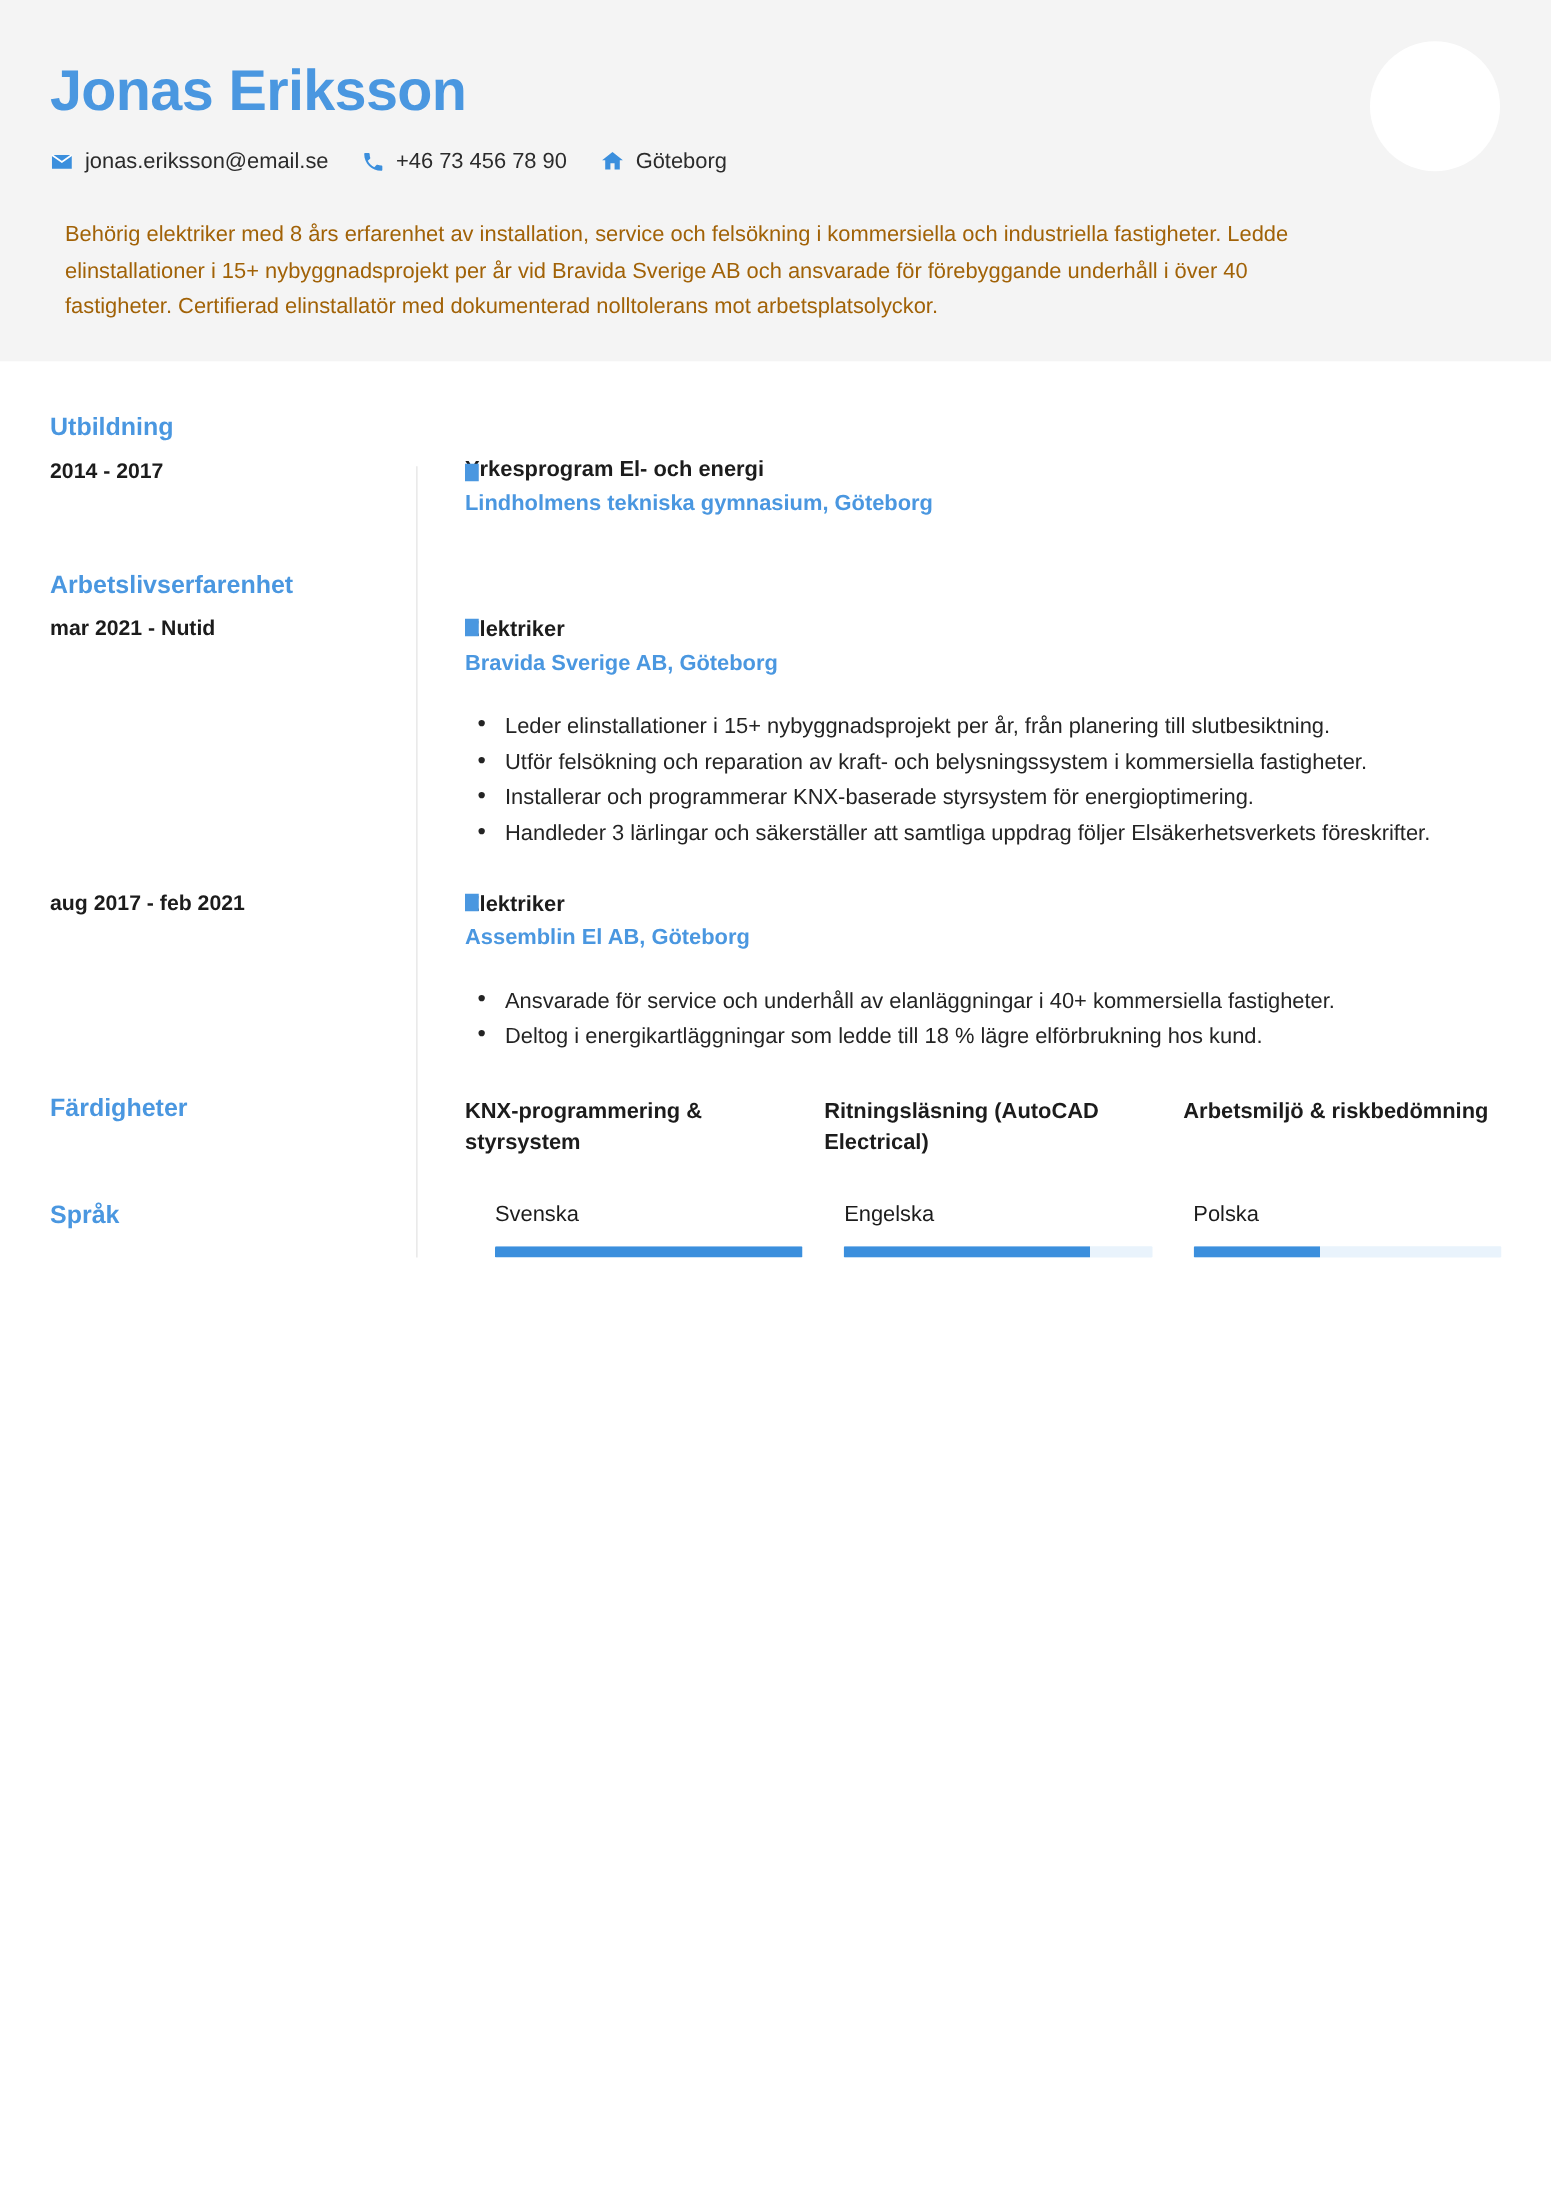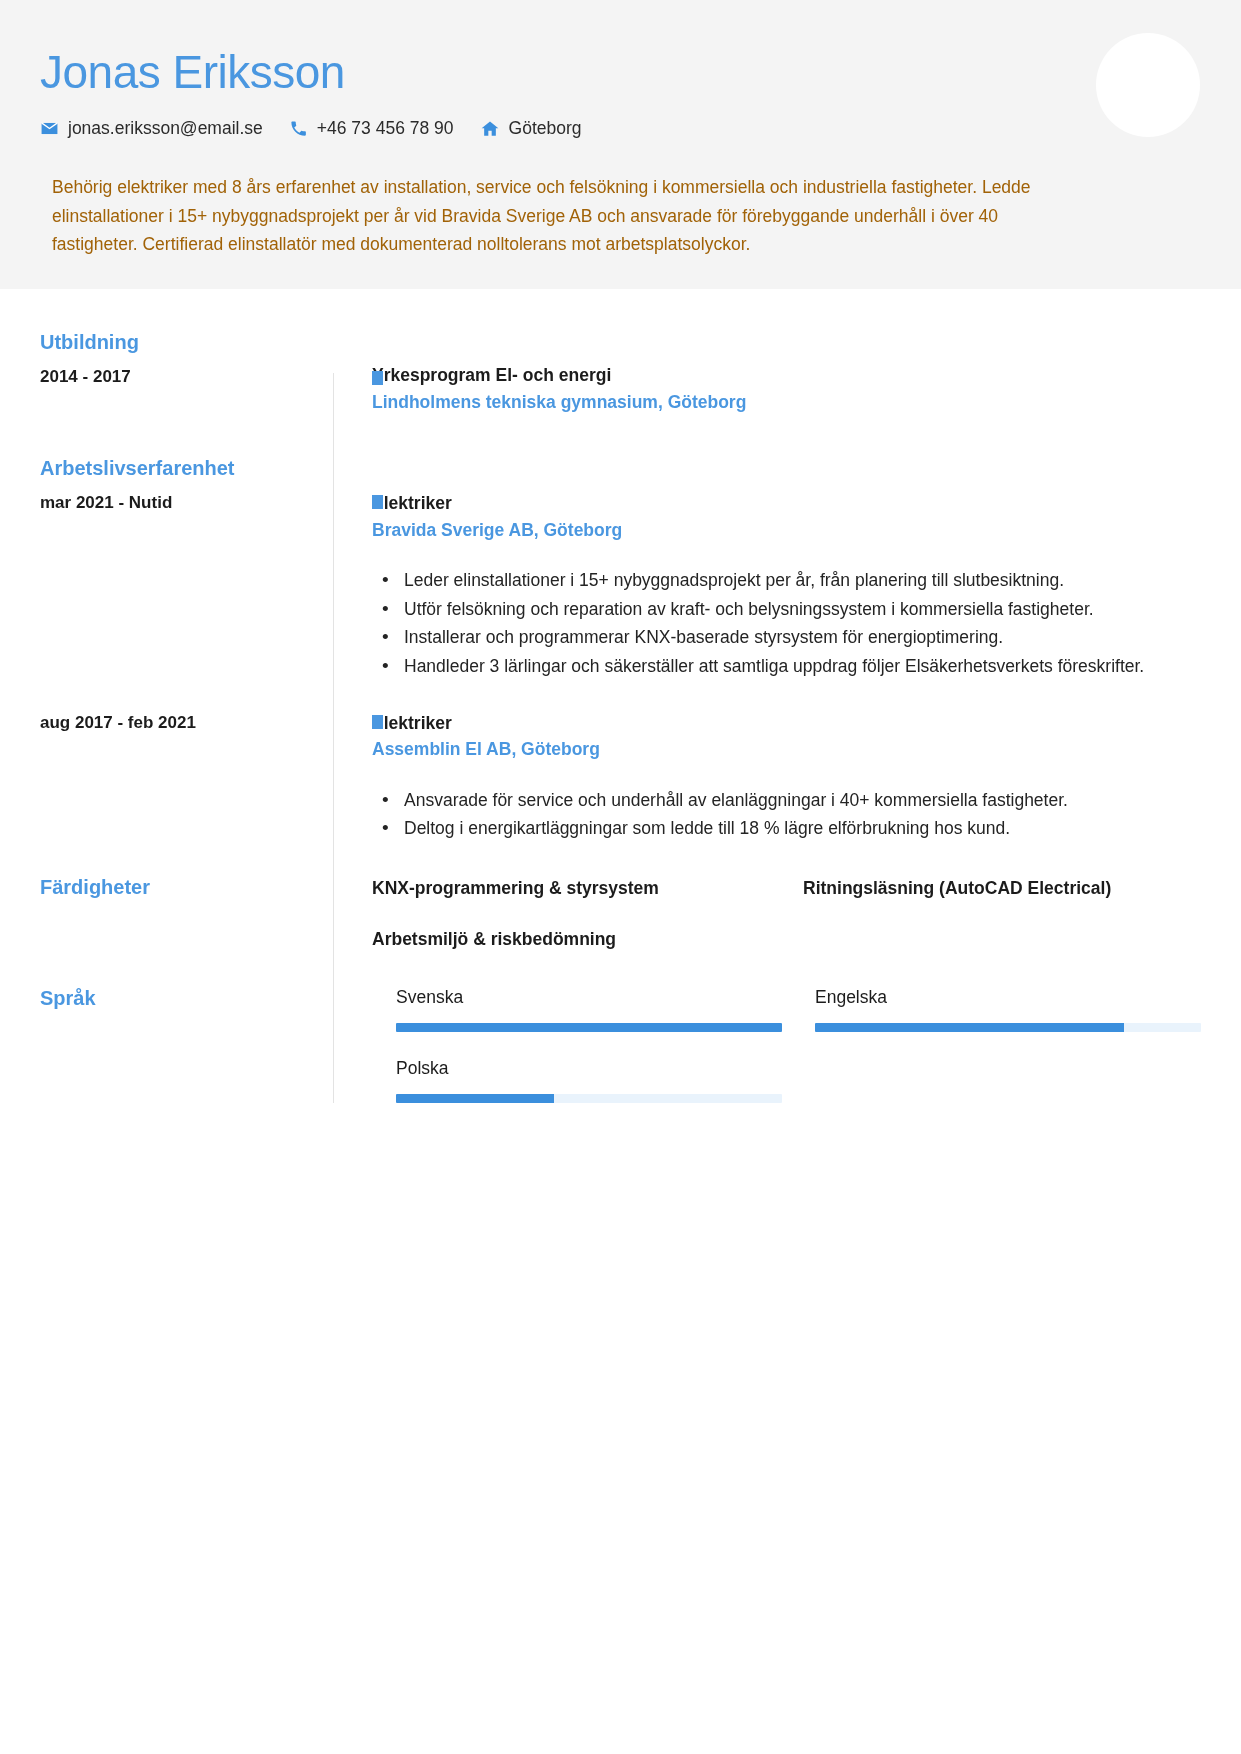--- a/index.html
+++ b/index.html
@@ -19,37 +19,37 @@
   
   .header {
     background: #f4f4f4;
     padding: 48px 40px 40px 40px;
     position: relative;
     height: 289px;
     box-sizing: border-box;
   }
   .full-name {
     font-size: 46px;
-    font-weight: normal;
+    font-weight: bold;
     color: #4a97e0;
     letter-spacing: -0.5px;
     margin: 0 0 22px 0;
     line-height: 1.05;
   }
   .contact-row {
     display: flex;
     align-items: center;
     gap: 26px;
     font-size: 17.5px;
     color: #2b2b2b;
     margin-bottom: 34px;
   }
   .contact-item {
     display: flex;
-    align-items: center;
+    align-items: flex-end;
     gap: 9px;
     white-space: nowrap;
   }
   .contact-item svg { display: block; flex: none; }
   .summary {
     font-size: 17.5px;
     line-height: 1.62;
     color: #a16207;
     max-width: 1020px;
     margin: 12px;
@@ -155,21 +155,21 @@
   .sec-education { margin-top: 42px; min-height: 84px; }
   .sec-experience { margin-top: 42px; }
   .exp-entry { display: flex; align-items: flex-start; }
   .exp-entry + .exp-entry { margin-top: 30px; }
   .sec-skills { margin-top: 32px; }
   .sec-languages { margin-top: 36px; gap: 24px; }
 
   
   .pair-grid {
     display: grid;
-    grid-template-columns: 1fr 1fr;
+    grid-template-columns: 1fr 1fr 1fr;
     column-gap: 33px;
     row-gap: 26px;
   }
   .skill-name {
     font-size: 17.5px;
     font-weight: bold;
     color: #1c1c1c;
     line-height: 1.4;
   }
   .lang-block { }

